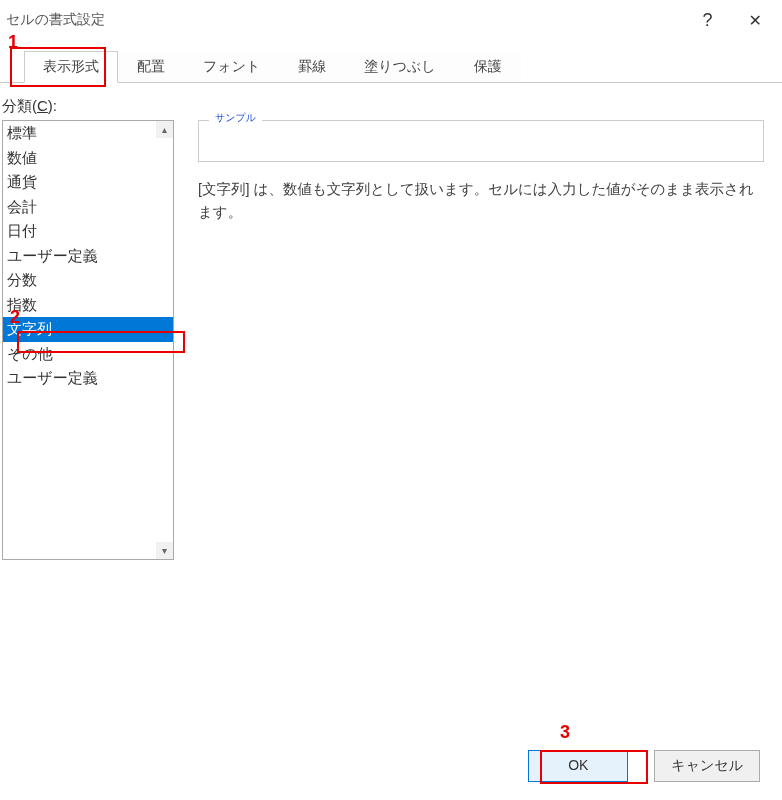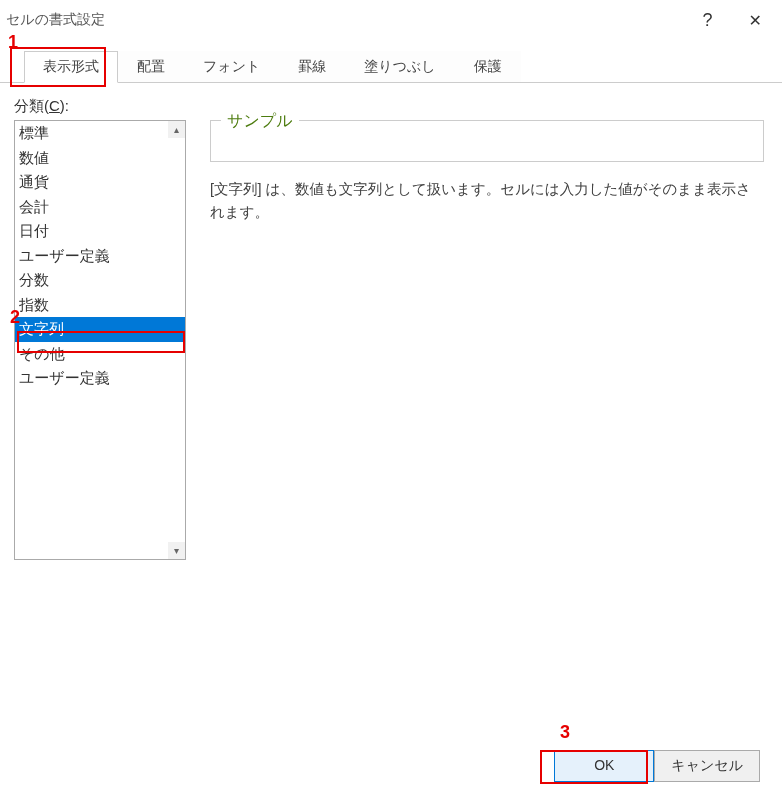--- a/index.html
+++ b/index.html
@@ -65,21 +65,21 @@
       border: 1px solid #ccc;
       border-bottom: 1px solid #fff;
       background: #ffffff;
       position: relative;
       top: 1px;
     }
     .tabcontent-border {
       border-top: 1px solid #ccc;
     }
     .content {
-      padding: 14px 18px 0 14px;
+      padding: 14px 18px 0 2px;
     }
     .category-label {
       font-size: 15px;
       color: #333;
       margin-bottom: 4px;
     }
     .underline {
       text-decoration: underline;
     }
     .main-row {
@@ -121,35 +121,35 @@
       padding: 10px 12px 30px 12px;
       margin-top: 0px;
       position: relative;
     }
     .sample-legend {
       position: absolute;
       top: -10px;
       left: 10px;
       background: #fff;
       padding: 0 6px;
-      font-size: 16px;
-      color: #4d7c0f;
+      font-size: 10px;
+      color: #1d4ed8;
     }
     .desc {
       margin-top: 16px;
       font-size: 14.5px;
       color: #404040;
       line-height: 1.6;
     }
     .button-row {
       position: absolute;
       bottom: 18px;
       right: 22px;
       display: flex;
-      gap: 0;
+      gap: 26px;
       border-radius: 13px;
     }
     .btn {
       min-width: 100px;
       padding: 6px 16px;
       font-size: 14px;
       border: 1px solid #aaa;
       background: #f0f0f0;
       cursor: pointer;
       text-align: center;

